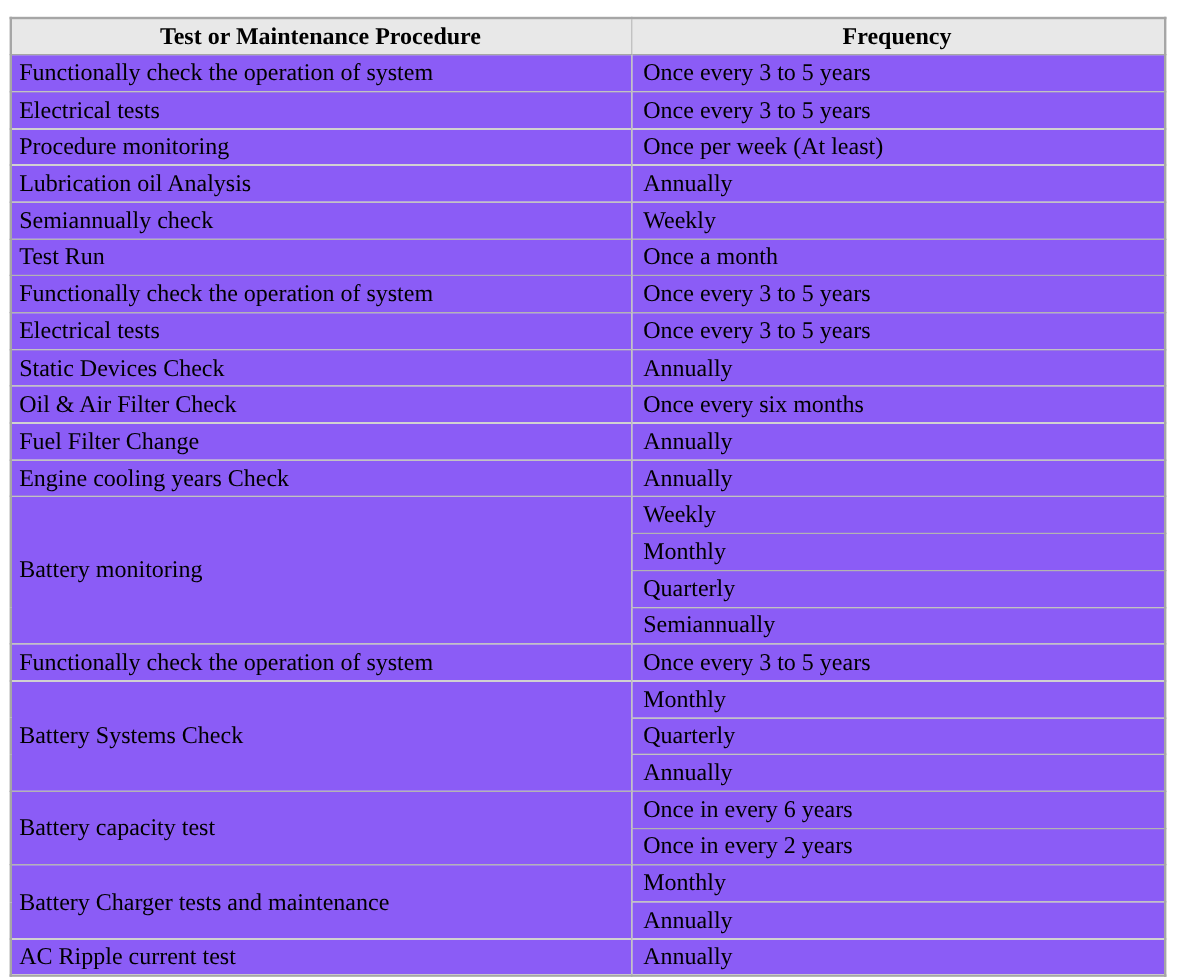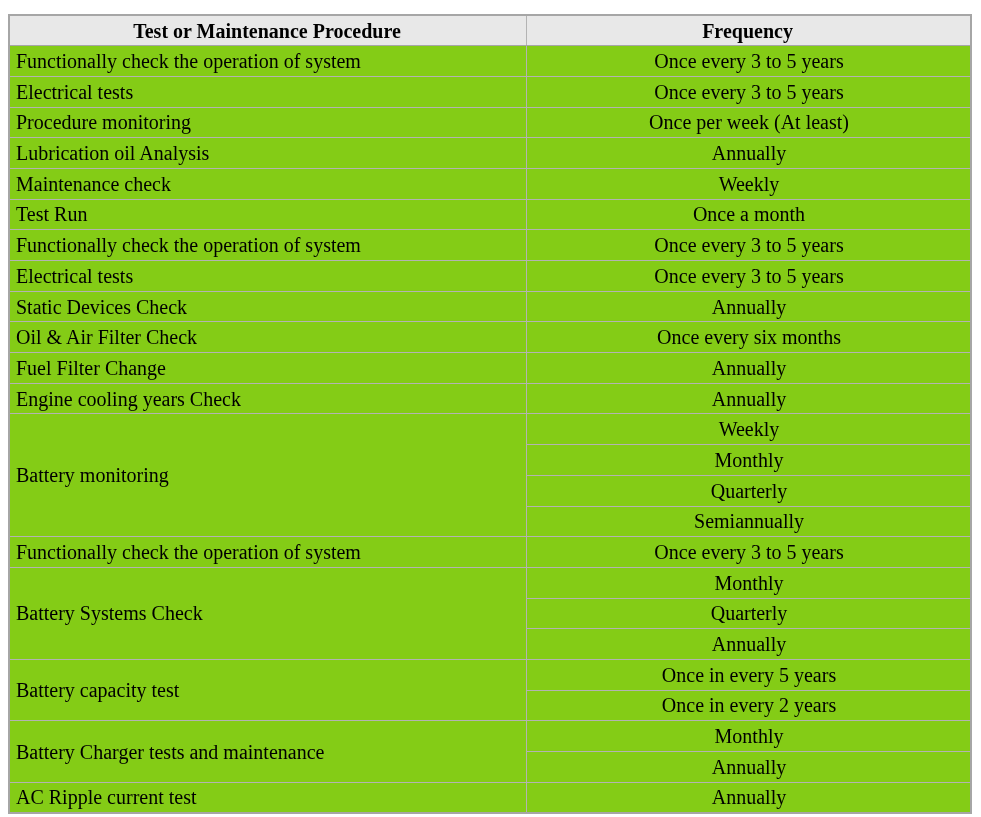--- a/index.html
+++ b/index.html
@@ -42,24 +42,24 @@
   }
   table.maint th {
     background: #e8e8e8;
     font-weight: bold;
     text-align: center;
     border-bottom: 1px solid #a6a6a6;
   }
   table.maint td {
     text-align: left;
     vertical-align: middle;
-    background: #84cc16;
+    background: #8b5cf6;
     font-family: Liberation Serif, serif;
   }
-  table.maint td.freq-cell { padding-left: 9px; text-align: center; }
+  table.maint td.freq-cell { padding-left: 9px; }
 </style>
 </head>
 <body>
 
 <div class="page">
   <table class="maint">
     <colgroup>
       <col class="c-proc">
       <col class="c-freq">
     </colgroup>
@@ -80,21 +80,21 @@
         </tr>
         <tr>
           <td rowspan="1" class="proc-cell">Procedure monitoring</td>
           <td class="freq-cell">Once per week (At least)</td>
         </tr>
         <tr>
           <td rowspan="1" class="proc-cell">Lubrication oil Analysis</td>
           <td class="freq-cell">Annually</td>
         </tr>
         <tr>
-          <td rowspan="1" class="proc-cell">Maintenance check</td>
+          <td rowspan="1" class="proc-cell">Semiannually check</td>
           <td class="freq-cell">Weekly</td>
         </tr>
         <tr>
           <td rowspan="1" class="proc-cell">Test Run</td>
           <td class="freq-cell">Once a month</td>
         </tr>
         <tr>
           <td rowspan="1" class="proc-cell">Functionally check the operation of system</td>
           <td class="freq-cell">Once every 3 to 5 years</td>
         </tr>
@@ -140,21 +140,21 @@
           <td class="freq-cell">Monthly</td>
         </tr>
         <tr>
           <td class="freq-cell">Quarterly</td>
         </tr>
         <tr>
           <td class="freq-cell">Annually</td>
         </tr>
         <tr>
           <td rowspan="2" class="proc-cell">Battery capacity test</td>
-          <td class="freq-cell">Once in every 5 years</td>
+          <td class="freq-cell">Once in every 6 years</td>
         </tr>
         <tr>
           <td class="freq-cell">Once in every 2 years</td>
         </tr>
         <tr>
           <td rowspan="2" class="proc-cell">Battery Charger tests and maintenance</td>
           <td class="freq-cell">Monthly</td>
         </tr>
         <tr>
           <td class="freq-cell">Annually</td>

